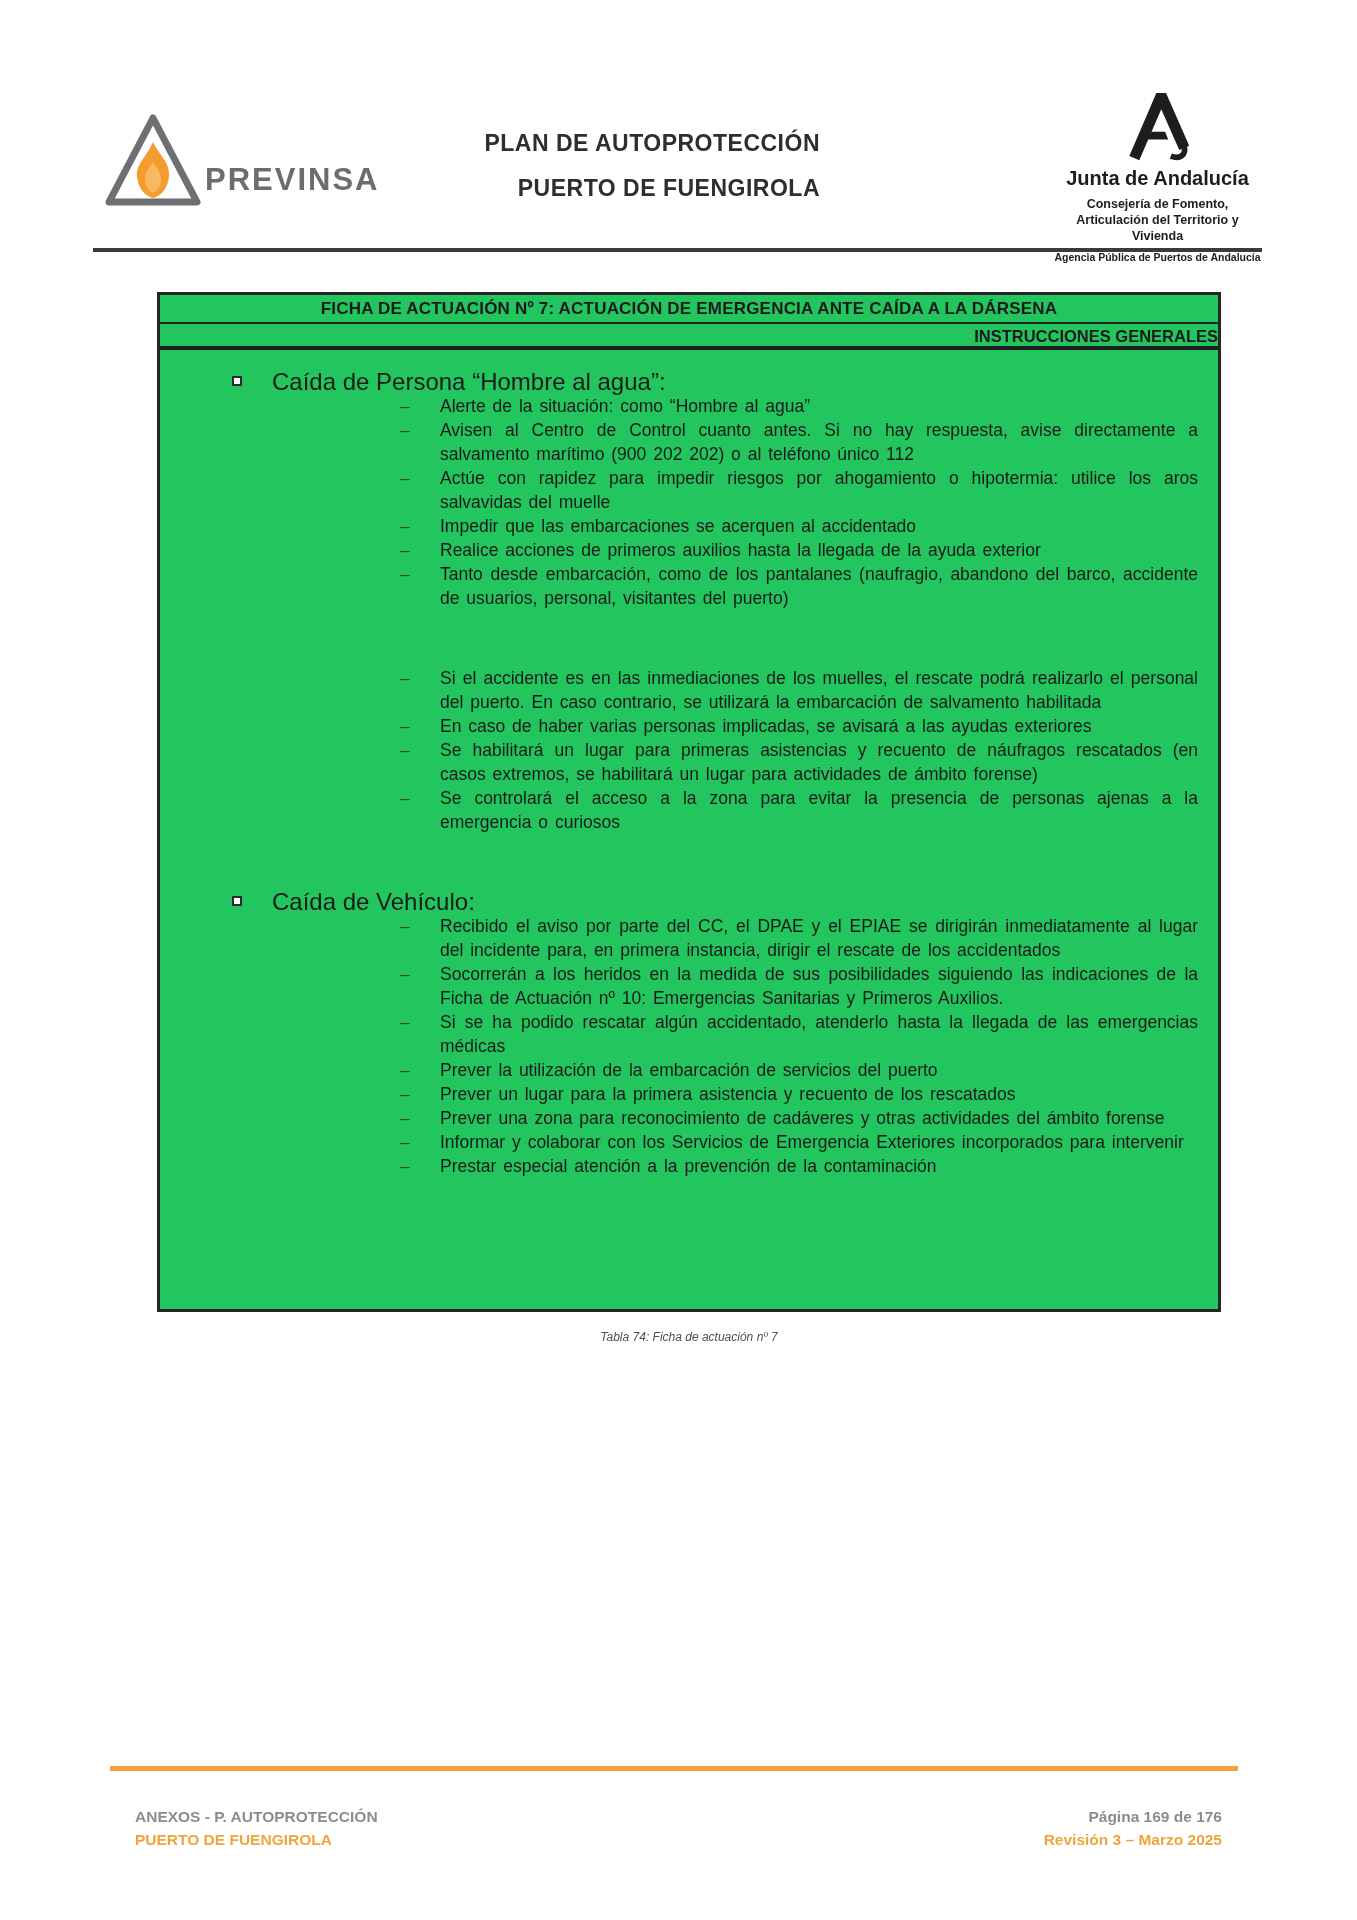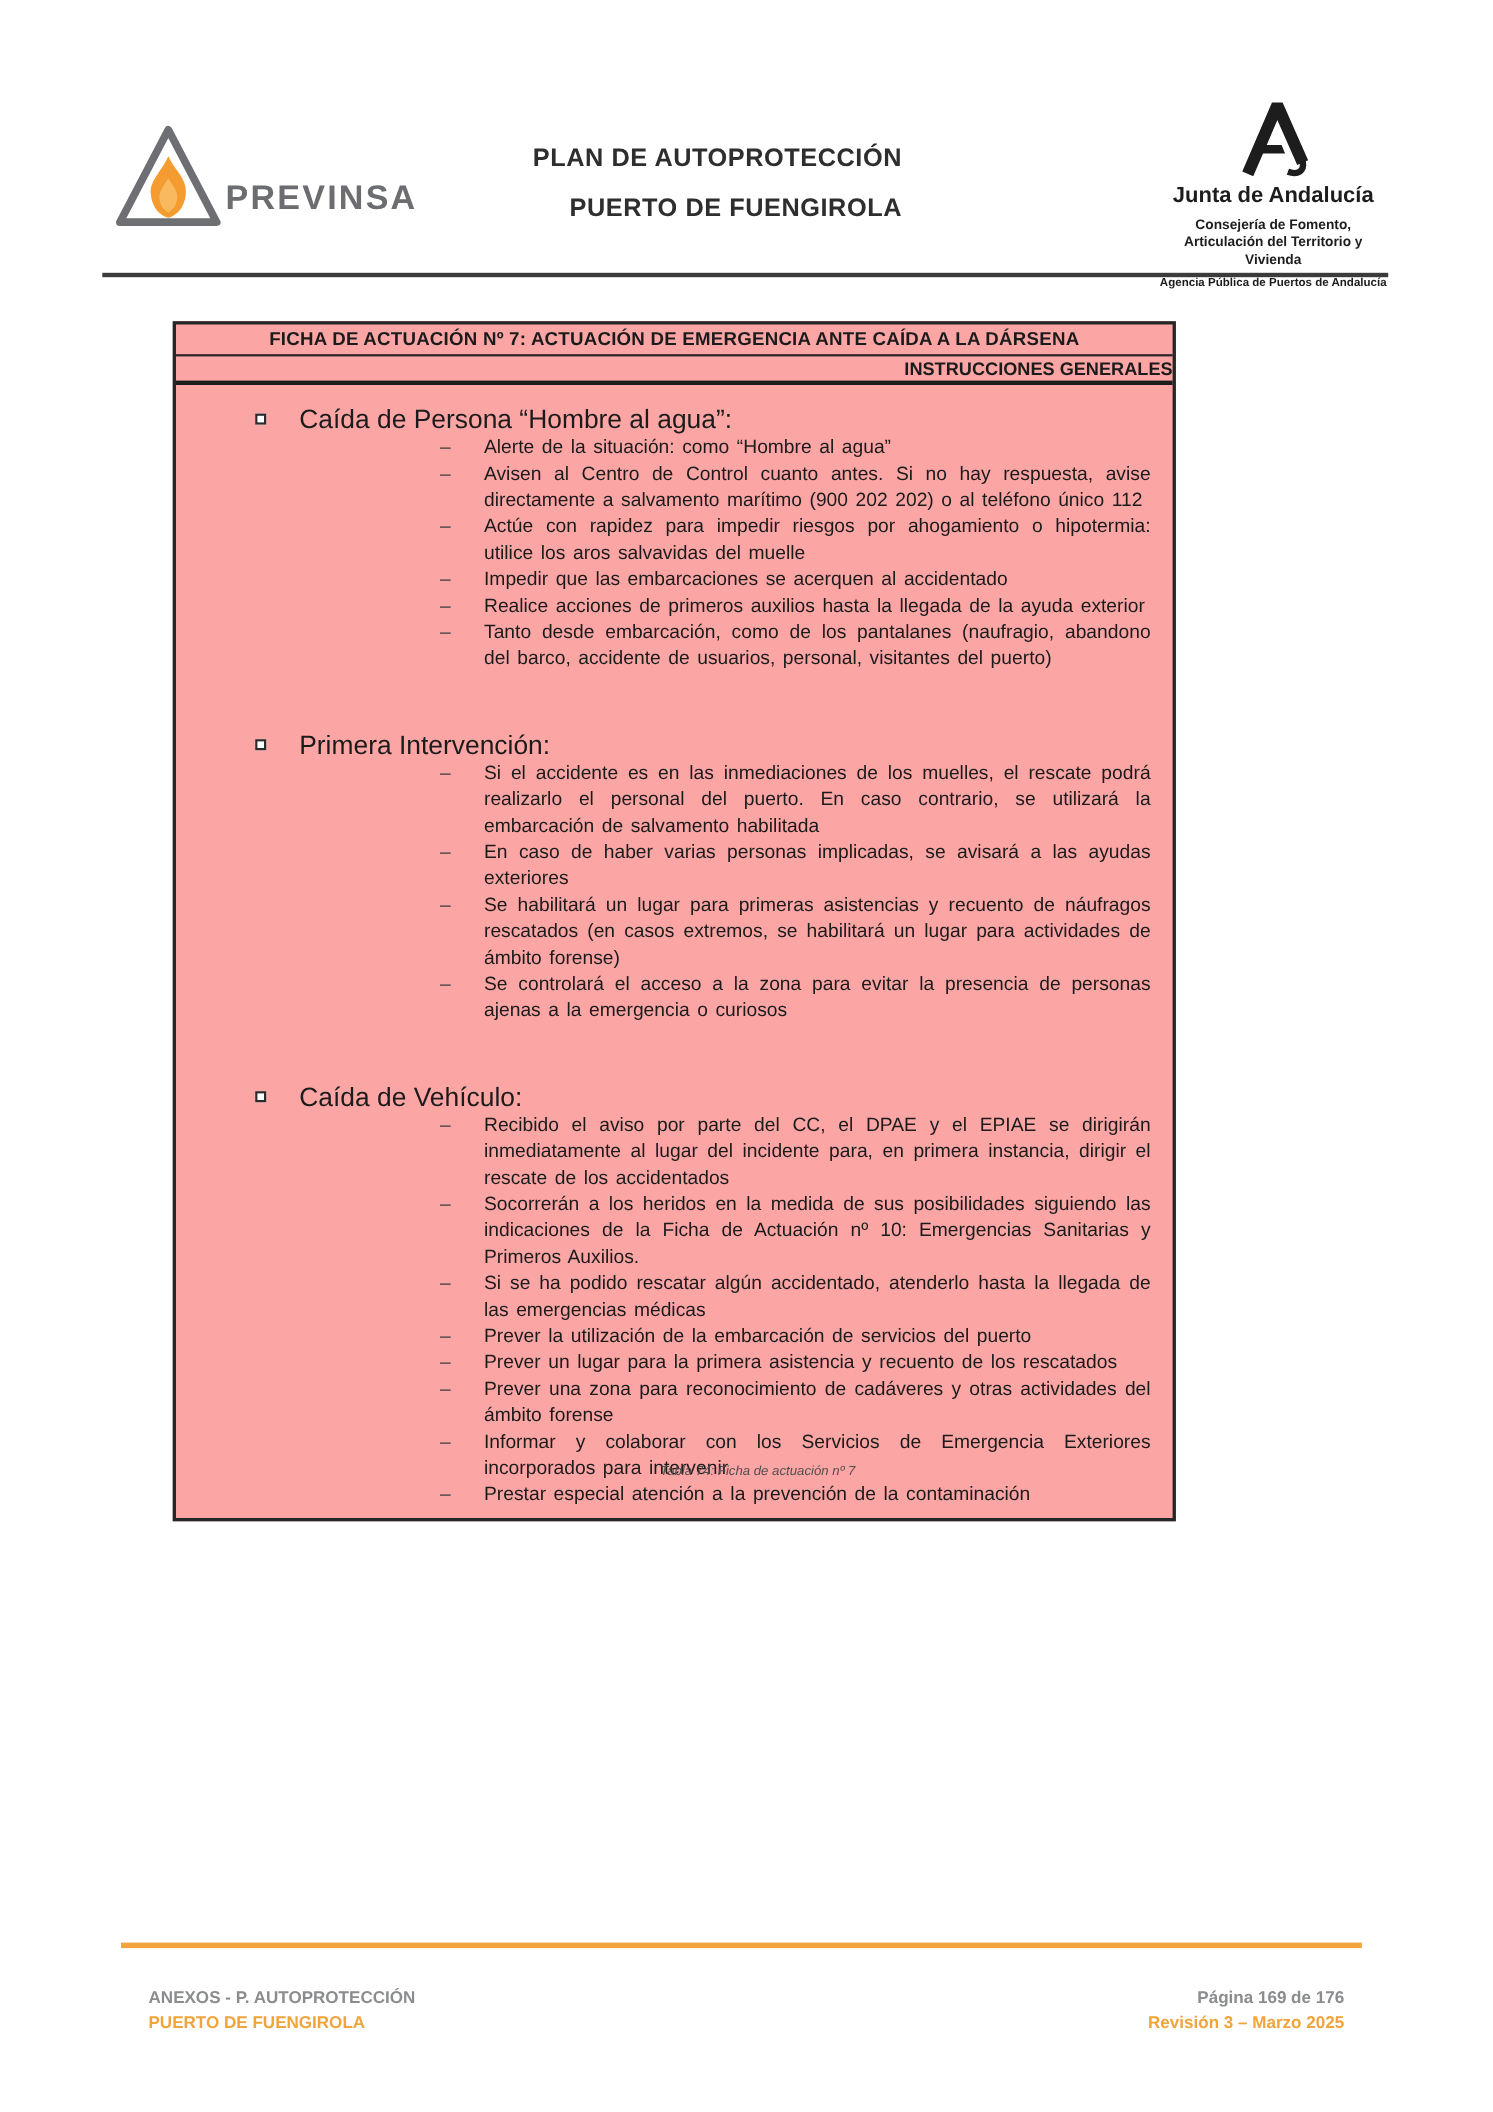--- a/index.html
+++ b/index.html
@@ -35,22 +35,22 @@
   }
   .junta svg{width:64px;height:72px;display:block;margin:0 auto;}
   .junta-name{font-size:20px;font-weight:bold;margin-top:3px;}
   .junta-dept{font-size:12.5px;font-weight:bold;line-height:16px;margin-top:6px;}
   .junta-agency{font-size:10.5px;font-weight:bold;margin-top:7px;}
   .header-rule{
     position:absolute;left:93px;top:248px;width:1169px;height:4px;background:var(--rule-dark);
   }
   
   .ficha{
-    position:absolute;left:157px;top:292px;width:912px;min-height:1020px;
-    border:3px solid var(--border);background:#fca5a5;
+    position:absolute;left:157px;top:292px;width:1064px;min-height:1020px;
+    border:3px solid var(--border);background:#22c55e;
   }
   .ficha-title{
     height:29px;line-height:27px;text-align:center;
     font-weight:bold;font-size:17px;letter-spacing:.2px;
     border-bottom:2px solid var(--border);
   }
   .ficha-subtitle{
     height:26px;line-height:25px;text-align:right;
     font-weight:bold;font-size:16.5px;
     border-bottom:4px solid #1d1d1d;
@@ -148,24 +148,20 @@
           <div class="item">
             <span class="dash">–</span>
             <span class="item-text">Realice acciones de primeros auxilios hasta la llegada de la ayuda exterior</span>
           </div>
           <div class="item">
             <span class="dash">–</span>
             <span class="item-text">Tanto desde embarcación, como de los pantalanes (naufragio, abandono del barco, accidente de usuarios, personal, visitantes del puerto)</span>
           </div>
         </div>
         <div class="section">
-          <div class="section-heading">
-            <span class="sq"></span>
-            <span>Primera Intervención:</span>
-          </div>
           <div class="item">
             <span class="dash">–</span>
             <span class="item-text">Si el accidente es en las inmediaciones de los muelles, el rescate podrá realizarlo el personal del puerto. En caso contrario, se utilizará la embarcación de salvamento habilitada</span>
           </div>
           <div class="item">
             <span class="dash">–</span>
             <span class="item-text">En caso de haber varias personas implicadas, se avisará a las ayudas exteriores</span>
           </div>
           <div class="item">
             <span class="dash">–</span>

